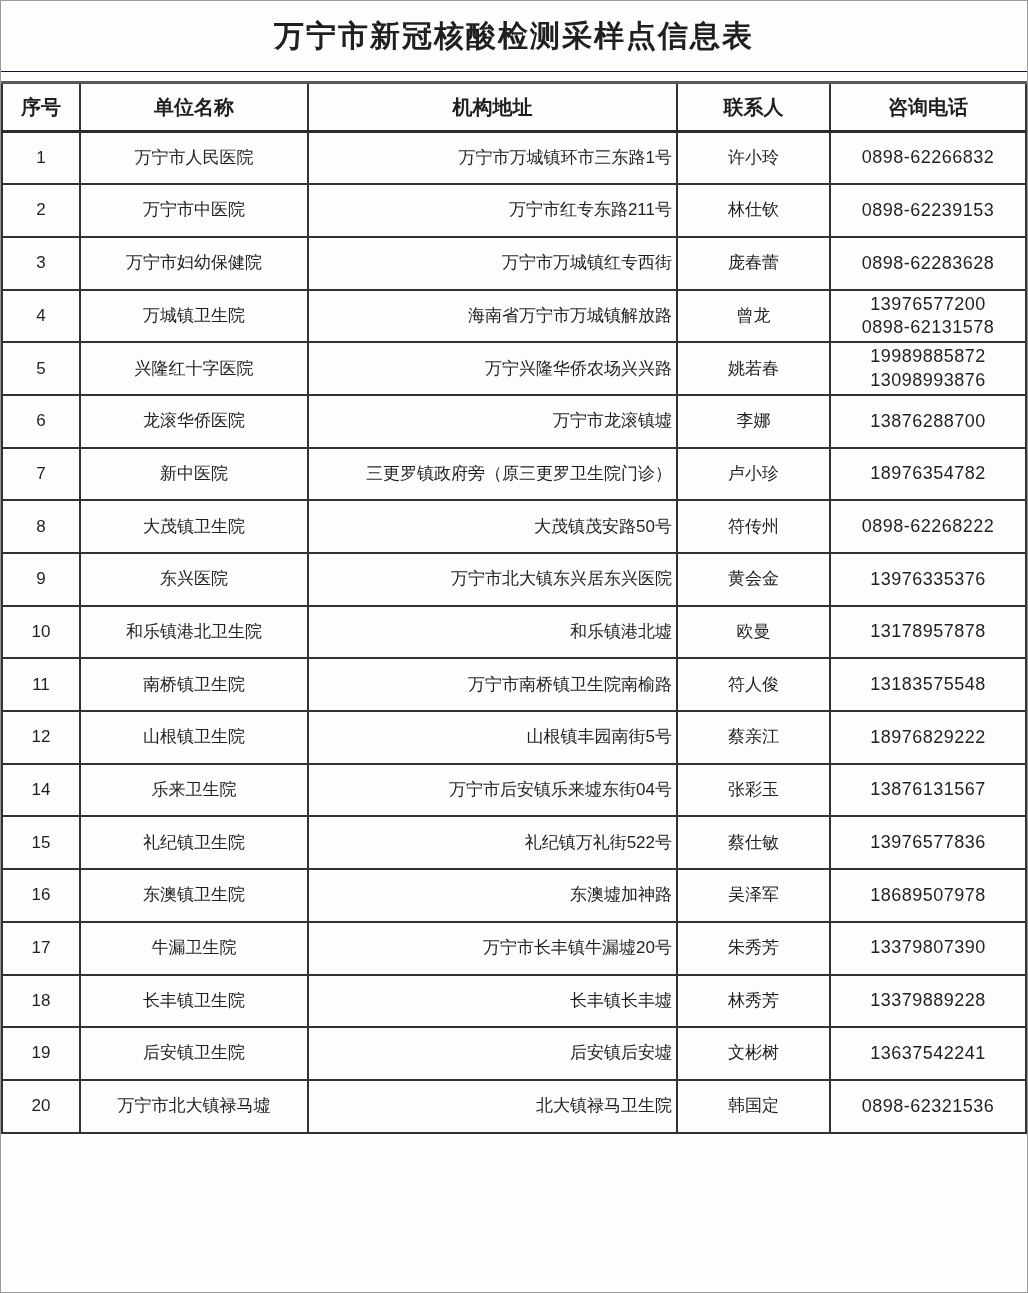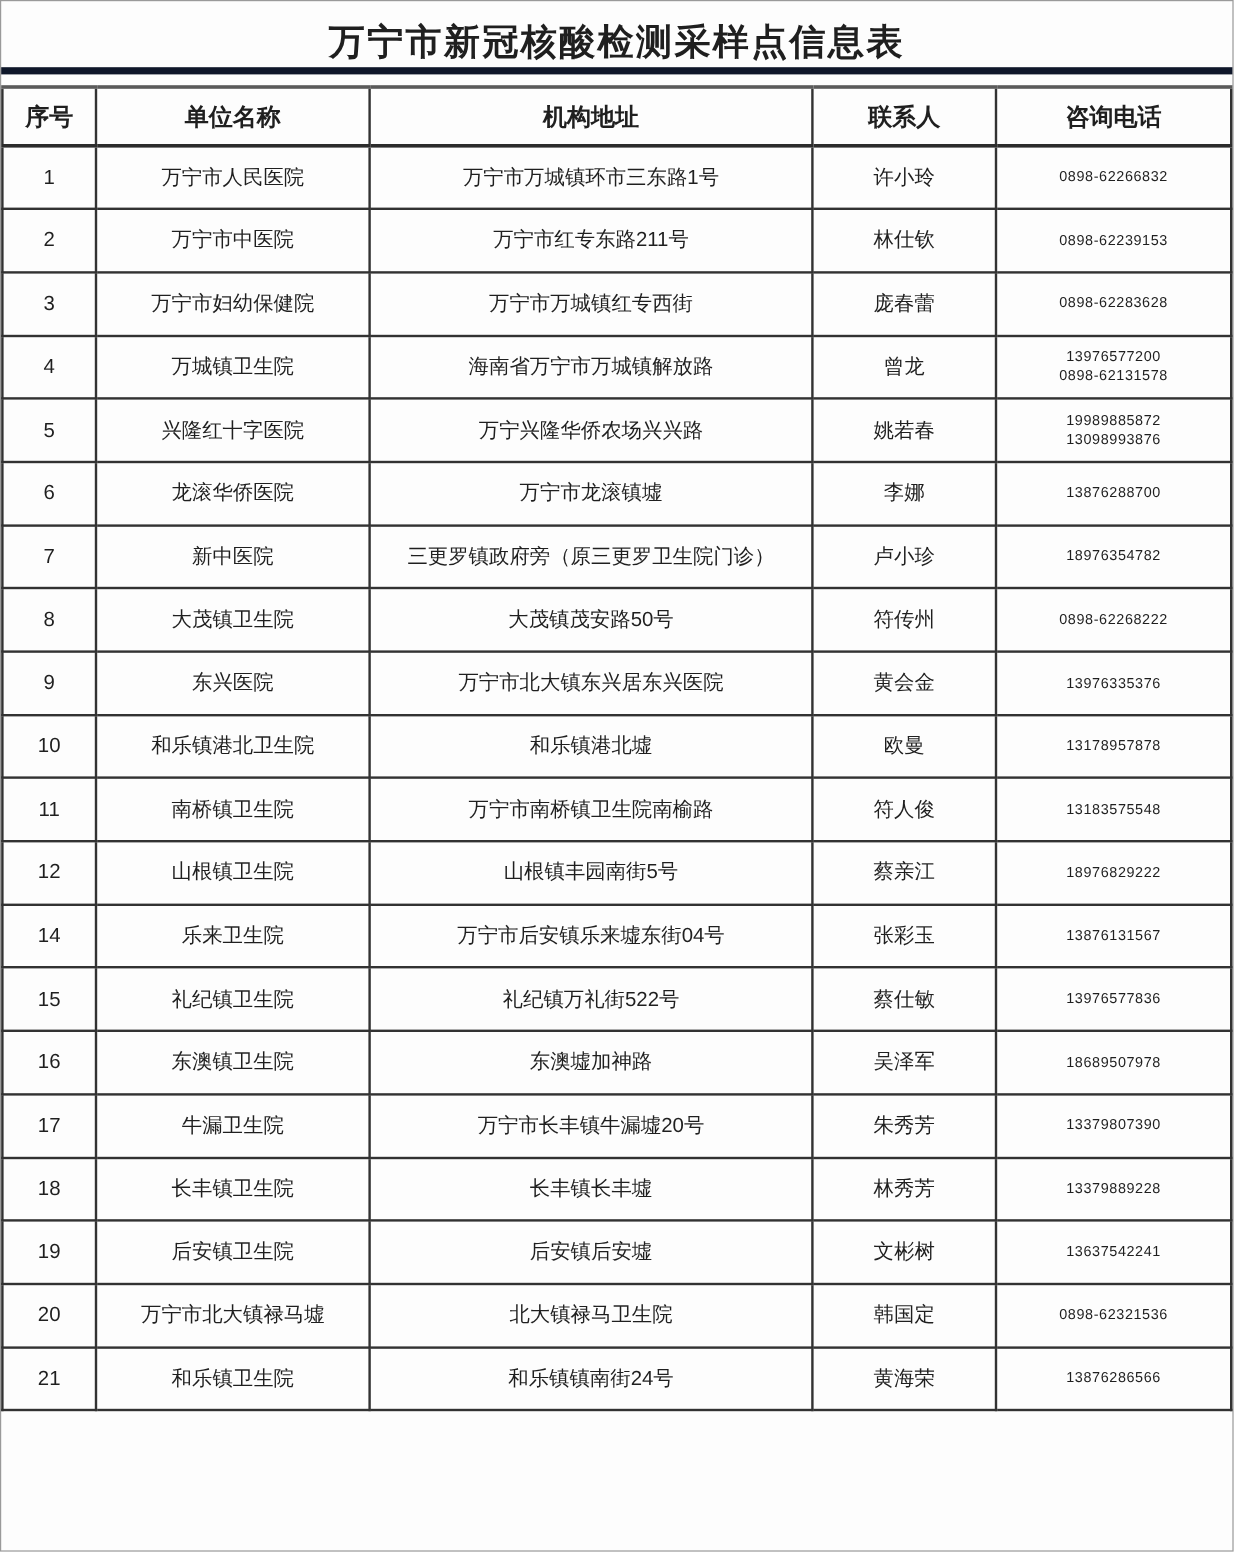--- a/index.html
+++ b/index.html
@@ -11,25 +11,25 @@
     overflow: hidden;
   }
   .sheet {
     position: absolute;
     left: 0; top: 0;
     width: 1028px; height: 1293px;
     border: 1px solid #9a9a9a;
     background: #fdfdfd;
   }
   .title-block {
-    height: 61px;
+    height: 71px;
     display: flex;
-    align-items: flex-end;
+    align-items: center;
     justify-content: center;
-    border-bottom: 6px solid #0f172a;
+    border-bottom: 1px solid #0f172a;
   }
   .title-block h1 {
     font-size: 30px;
     font-weight: bold;
     letter-spacing: 2px;
   }
   .gap-band { height: 9px; }
   table.info-table {
     width: 100%;
     border-collapse: collapse;
@@ -52,25 +52,25 @@
     font-weight: bold;
     border-top: 3px solid #5a5a5a;
     border-bottom: 3px solid #2c2c2c;
   }
   tbody td {
     height: 52.7px;
     font-size: 17px;
     line-height: 1.3;
   }
   tbody td.cell-phone {
-    font-size: 12px;
+    font-size: 18px;
     white-space: pre-line;
     letter-spacing: 0.5px;
   }
-  tbody td.cell-address { padding: 0 4px; }
+  tbody td.cell-address { padding: 0 4px; text-align: right; }
 </style>
 </head>
 <body>
 
 <div class="sheet">
   <div class="title-block">
     <h1>万宁市新冠核酸检测采样点信息表</h1>
   </div>
   <div class="gap-band"></div>
   <table class="info-table">
@@ -219,22 +219,15 @@
           <td class="cell-contact">文彬树</td>
           <td class="cell-phone">13637542241</td>
         </tr>
         <tr>
           <td class="cell-no">20</td>
           <td class="cell-name">万宁市北大镇禄马墟</td>
           <td class="cell-address">北大镇禄马卫生院</td>
           <td class="cell-contact">韩国定</td>
           <td class="cell-phone">0898-62321536</td>
         </tr>
-        <tr>
-          <td class="cell-no">21</td>
-          <td class="cell-name">和乐镇卫生院</td>
-          <td class="cell-address">和乐镇镇南街24号</td>
-          <td class="cell-contact">黄海荣</td>
-          <td class="cell-phone">13876286566</td>
-        </tr>
       </tbody>
   </table>
 </div>
 
 </body></html>

